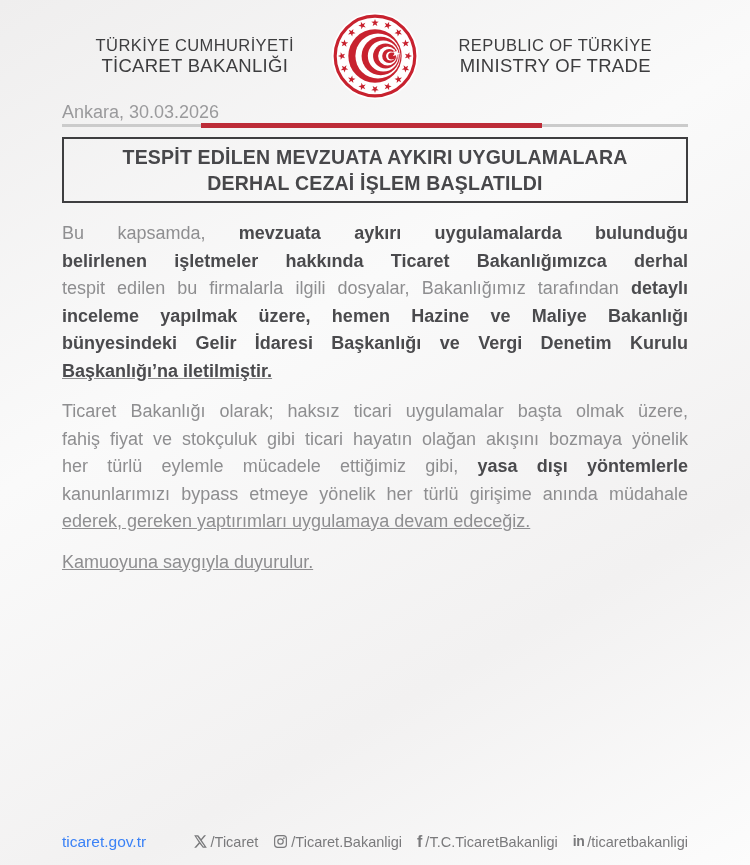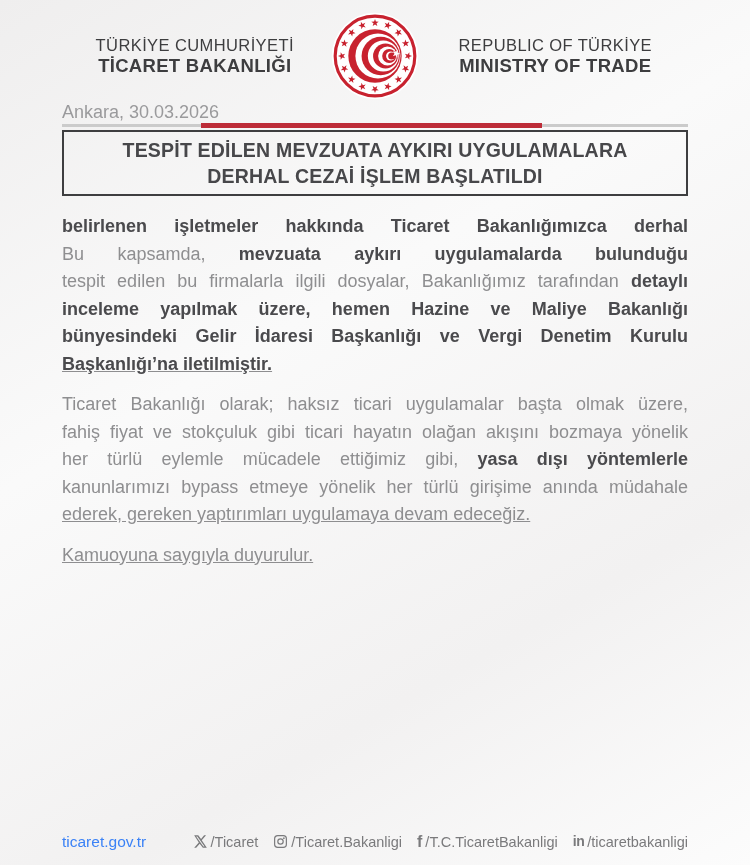--- a/index.html
+++ b/index.html
@@ -12,34 +12,34 @@
   .page{
     box-sizing:border-box;
     width:750px;height:865px;
     padding:10px 62px 14px 62px;
     display:flex;flex-direction:column;
   }
   
   .hdr{display:flex;align-items:center;}
   .hcol{flex:1;text-align:center;color:#3d3d3f;}
   .h1t{font-size:16.5px;letter-spacing:.4px;font-weight:400;line-height:20px;}
-  .h2t{font-size:18.5px;letter-spacing:.3px;font-weight:700;line-height:22px;}
+  .h2t{font-size:18.5px;letter-spacing:.3px;font-weight:400;line-height:22px;}
   .logo{width:95px;height:92px;display:flex;align-items:center;justify-content:center;}
   .logo svg{width:92px;height:92px;display:block;}
   
   .date{margin-top:2px;font-size:18px;line-height:16px;color:#9a9a9c;}
   
   .divider{margin-top:3px;display:flex;align-items:center;height:5px;}
   .dg{height:3.5px;background:#cbcbcb;}
   .dg.seg1{width:139px;}
   .dg.seg3{width:146px;}
   .dr{height:5px;width:341px;background:#bd2c38;}
   
   .titlebox{
-    margin-top:2px;
+    margin-top:9px;
     border:2px solid #3e3e40;
     padding:5px 18px;
     min-height:52px;
     display:flex;align-items:center;justify-content:flex-end;
   }
   .titletext{
     width:100%;
     text-align:center;
     font-size:19.5px;font-weight:700;line-height:26px;
     color:#47474a;letter-spacing:.2px;
@@ -129,22 +129,22 @@
     <span class="dr"></span>
     <span class="dg seg3"></span>
   </div>
 
   <div class="titlebox">
     <div class="titletext">TESPİT EDİLEN MEVZUATA AYKIRI UYGULAMALARA DERHAL CEZAİ İŞLEM BAŞLATILDI</div>
   </div>
 
   <main class="bodytext">
       <div class="para">
+        <div class="line"><span class="r">Bu kapsamda, </span><span class="b">mevzuata aykırı uygulamalarda bulunduğu</span></div>
         <div class="line"><span class="b">belirlenen işletmeler hakkında Ticaret Bakanlığımızca derhal</span></div>
-        <div class="line"><span class="r">Bu kapsamda, </span><span class="b">mevzuata aykırı uygulamalarda bulunduğu</span></div>
         <div class="line"><span class="r">tespit edilen bu firmalarla ilgili dosyalar, Bakanlığımız tarafından </span><span class="b">detaylı</span></div>
         <div class="line"><span class="b">inceleme yapılmak üzere, hemen Hazine ve Maliye Bakanlığı</span></div>
         <div class="line"><span class="b">bünyesindeki Gelir İdaresi Başkanlığı ve Vergi Denetim Kurulu</span></div>
         <div class="line last"><span class="b">Başkanlığı’na iletilmiştir.</span></div>
       </div>
       <div class="para">
         <div class="line"><span class="r">Ticaret Bakanlığı olarak; haksız ticari uygulamalar başta olmak üzere,</span></div>
         <div class="line"><span class="r">fahiş fiyat ve stokçuluk gibi ticari hayatın olağan akışını bozmaya yönelik</span></div>
         <div class="line"><span class="r">her türlü eylemle mücadele ettiğimiz gibi, </span><span class="b">yasa dışı yöntemlerle</span></div>
         <div class="line"><span class="r">kanunlarımızı bypass etmeye yönelik her türlü girişime anında müdahale</span></div>

